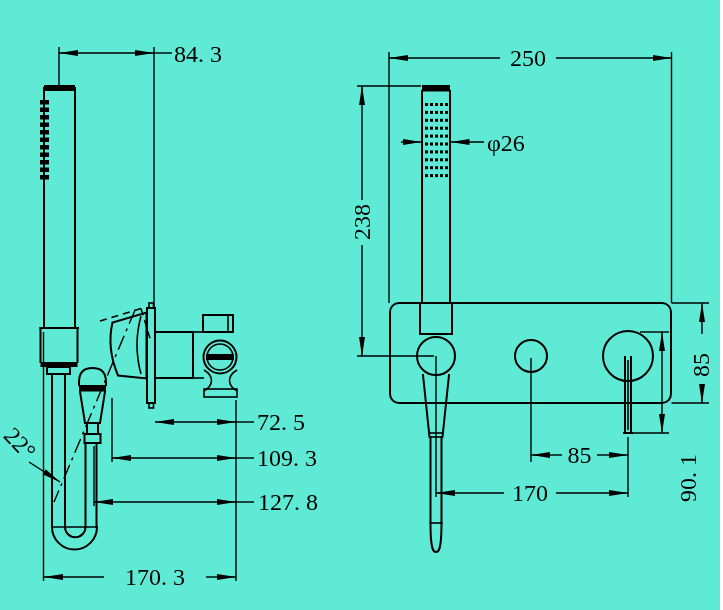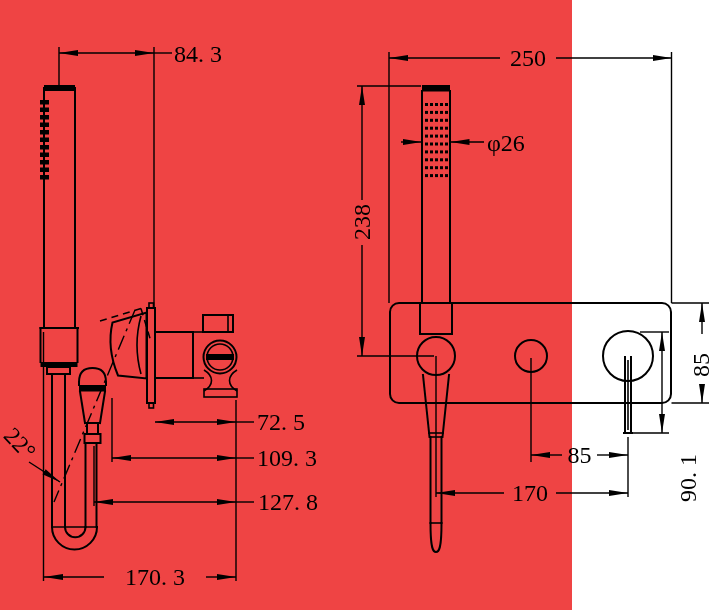--- a/index.html
+++ b/index.html
@@ -1,16 +1,16 @@
 <!DOCTYPE html>
 <html><head>
 <meta charset="utf-8">
 <style>
   html,body{margin:0;padding:0;background:#ffffff;}
-  .stage{width:572px;height:610px;position:relative;background:#ef4444;}
+  .stage{width:720px;height:610px;position:relative;background:#5eead4;}
   svg{display:block;}
   .ol{stroke:#000;stroke-width:2;fill:none;stroke-linecap:square;}
   .ol15{stroke:#000;stroke-width:1.6;fill:none;}
   .dl{stroke:#000;stroke-width:1.4;fill:none;}
   .fl{fill:#000;stroke:none;}
   .dash{stroke:#000;stroke-width:1.5;fill:none;stroke-dasharray:7 5;}
   .dashdot{stroke:#000;stroke-width:1.4;fill:none;stroke-dasharray:15 5 3 5;}
   .dt{font-family:"Liberation Serif", serif;font-size:24px;fill:#000;}
 </style>
 </head>

